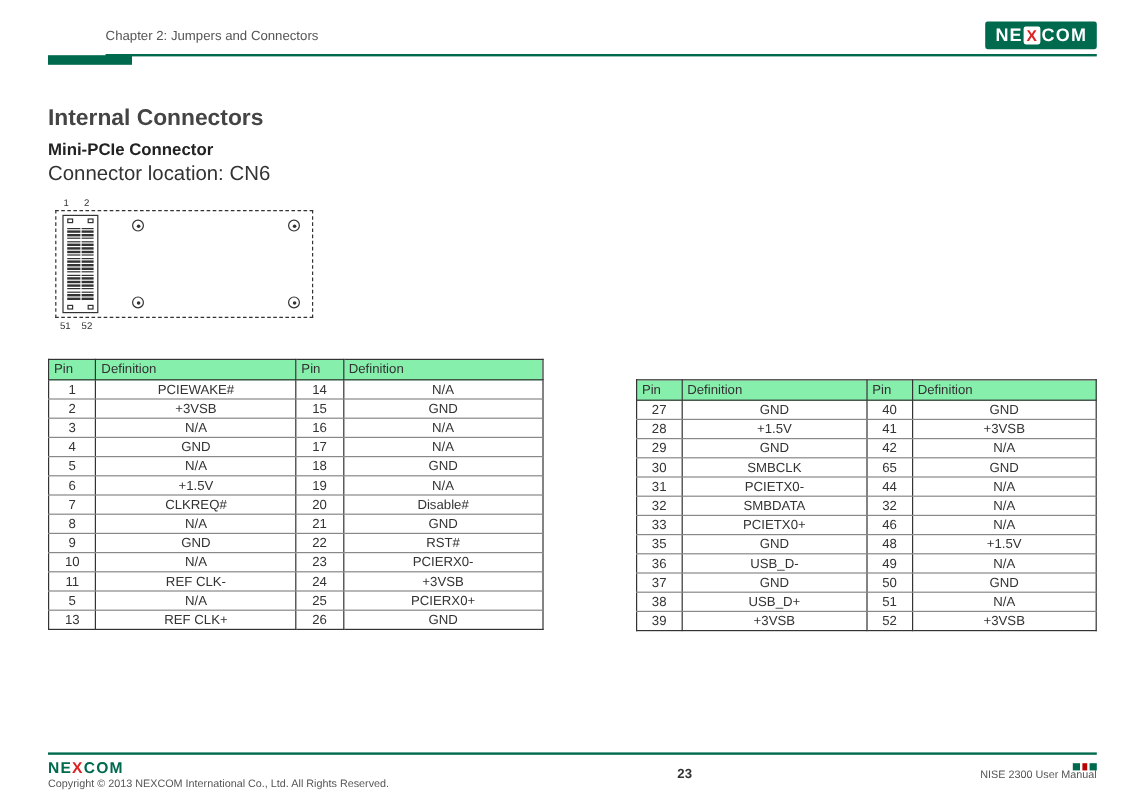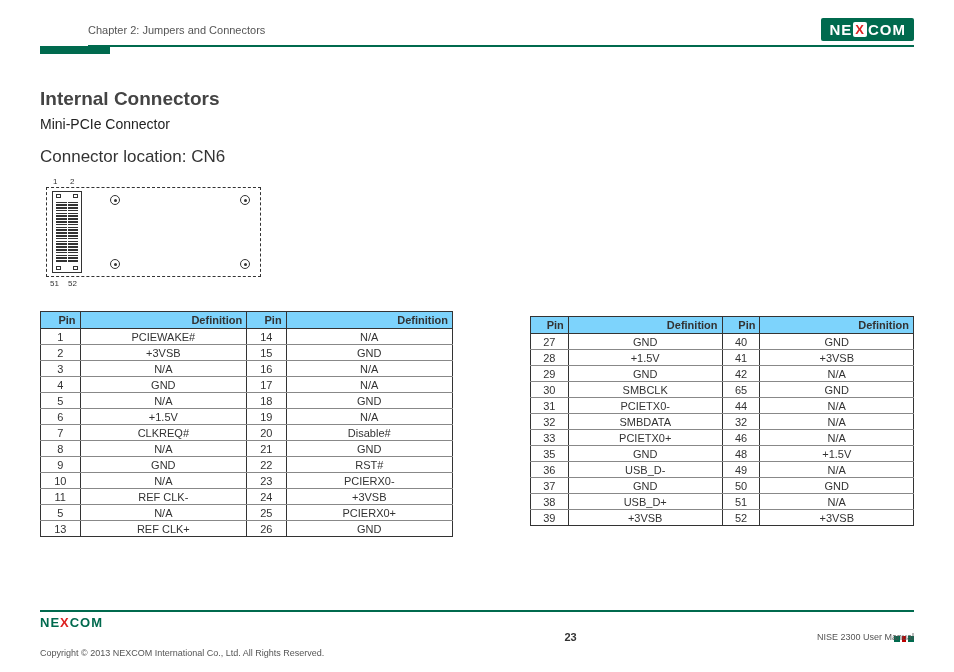--- a/index.html
+++ b/index.html
@@ -37,21 +37,21 @@
     width: 70px; height: 8px; background:#006a4e; margin-top:-1px;
   }
   .content {
     margin-top: 34px;
     display: flex;
     gap: 77px;
   }
   .col-left { width: 430px; }
   .col-right { width: 400px; padding-top: 228px; }
   .h1 { font-size: 19px; font-weight: bold; color:#444; margin-bottom: 6px;}
-  .h2 { font-size: 14px; font-weight: normal; color:#222; margin-bottom: 15px;}
+  .h2 { font-size: 14px; font-weight: bold; color:#222; margin-bottom: 3px;}
   .loc { font-size: 17px; color:#333; margin-bottom: 10px;}
   .diagram {
     width: 225px; height: 120px; position: relative; margin-bottom: 14px;
   }
   .pinlabel { position:absolute; font-size:8px; color:#333;}
   .dashbox {
     position:absolute; left:6px; top:10px; width:215px; height:90px;
     border:1px dashed #333;
   }
   .circ {
@@ -62,42 +62,42 @@
     position:absolute; left:12px; top:14px; width:30px; height:82px;
     border:1px solid #333; background:#fff;
   }
   .pinstrip .row { display:flex; height:2.8px; gap:1px; padding:0 3px;}
   .pinstrip .row span { flex:1; background:#333; height:1.6px; margin-top:0.5px;}
   .pinstrip .sq { width:5px; height:4px; border:1px solid #333; position:absolute; background:#fff;}
   table.pins {
     width: 100%; border-collapse: collapse; font-size: 11px;
   }
   table.pins th {
-    border:1px solid #333; padding:2px 4px; font-weight:bold; text-align:right;
-    background:#7dd3fc;
+    border:1px solid #333; padding:2px 4px; font-weight:normal; text-align:left;
+    background:#86efac;
   }
   table.pins td {
     border-left:1px solid #333; border-right:1px solid #333;
     border-bottom:1px solid #888;
     padding:1.5px 4px; text-align:center;
   }
   table.pins tr:last-child td { border-bottom:1px solid #333; }
   table.pins col.pin { width: 40px; }
   table.pins col.def { width: 170px; }
   .footer {
     position:absolute; left:40px; right:40px; bottom:14px;
     border-top:2px solid #006a4e; padding-top:3px;
     display:flex; justify-content:space-between; align-items:center;
     font-size:9px; color:#555;
   }
   .footer .logo-bot {
     font-weight:bold; color:#006a4e; font-size:13px; letter-spacing:1px;
   }
   .footer .logo-bot .x { color:#d22;}
-  .footer .left { display:flex; flex-direction:column; gap:18px;}
+  .footer .left { display:flex; flex-direction:column; gap:1px;}
   .footer .pagenum { font-size:11px; font-weight:bold; color:#333;}
   .corner-deco { position:absolute; right:40px; bottom:30px; display:flex; gap:2px;}
   .corner-deco span{ display:block; background:#006a4e;}
 </style>
 </head>
 <body>
 
 <div class="top-bar">
   <div class="chapter-title">Chapter 2: Jumpers and Connectors</div>
   <div class="logo-top">

